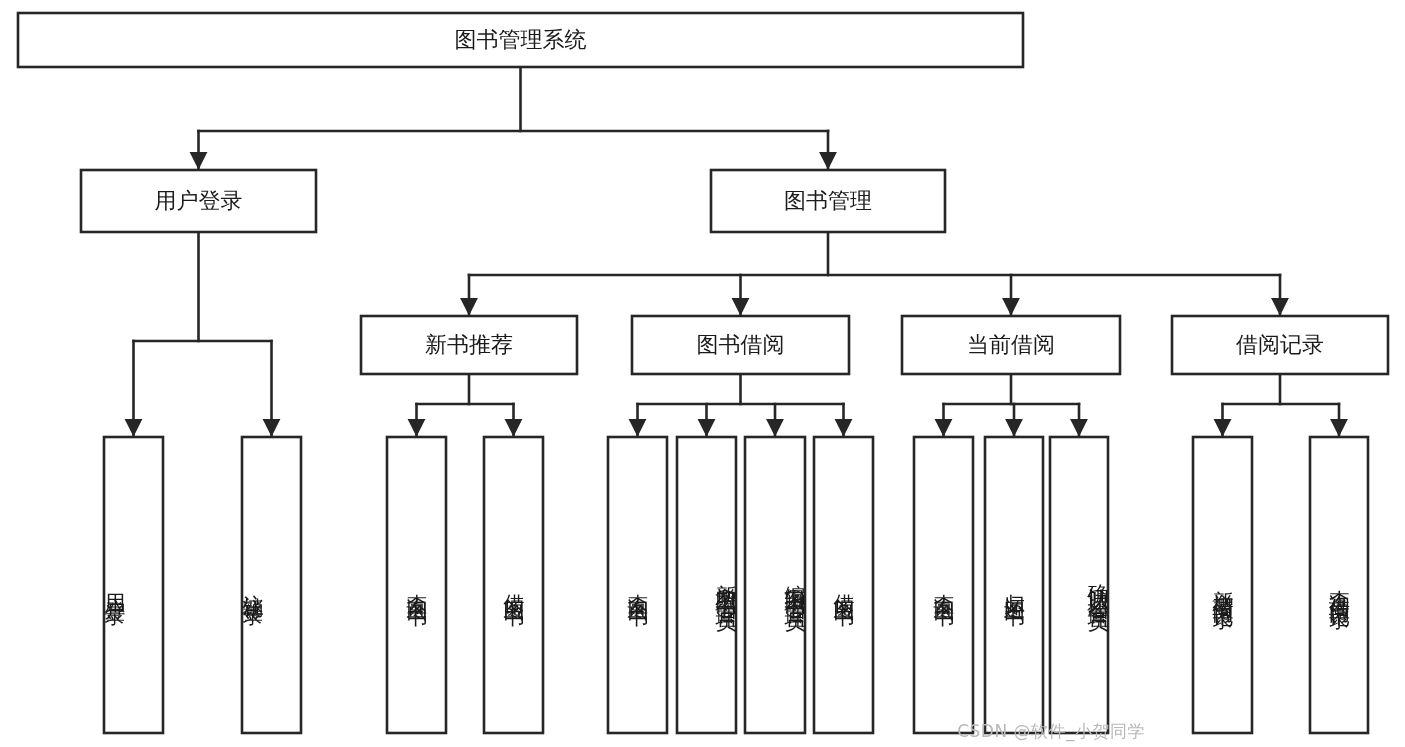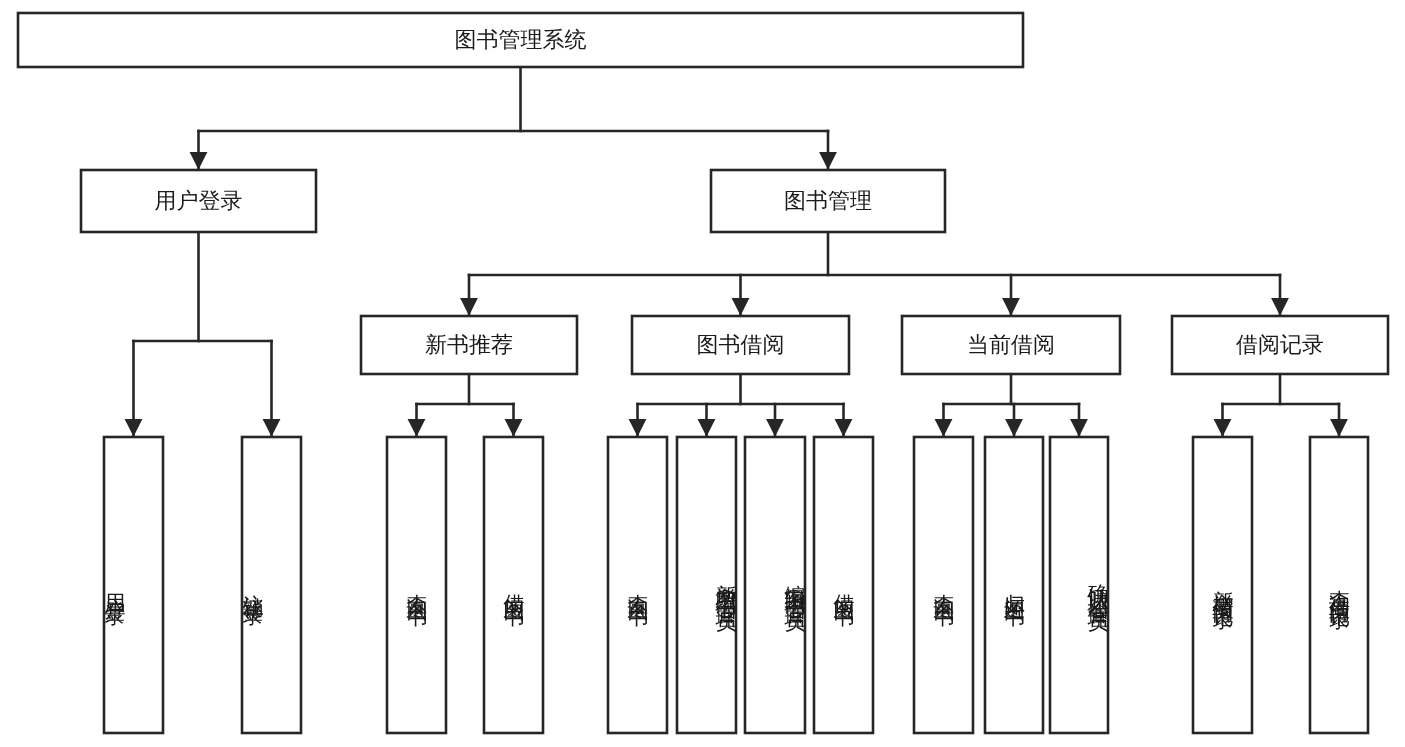--- a/index.html
+++ b/index.html
@@ -164,13 +164,14 @@
       <div class="vlabel" style="left: 677px; width: 59px; top: 445px; height: 280px; align-items: flex-start;">新增图书（管理员）</div>
       <div class="vlabel" style="left: 745px; width: 60px; top: 445px; height: 280px; align-items: flex-start;">编辑图书（管理员）</div>
       <div class="vlabel" style="left: 814px; width: 59px; top: 445px; height: 280px; align-items: center;">借阅图书</div>
       <div class="vlabel" style="left: 914px; width: 59px; top: 445px; height: 280px; align-items: center;">查询图书</div>
       <div class="vlabel" style="left: 985px; width: 58px; top: 445px; height: 280px; align-items: center;">归还图书</div>
       <div class="vlabel" style="left: 1050px; width: 58px; top: 445px; height: 280px; align-items: flex-start;">确认归还（管理员）</div>
       <div class="vlabel" style="left: 1193px; width: 59px; top: 445px; height: 280px; align-items: center;">新增借阅记录</div>
       <div class="vlabel" style="left: 1310px; width: 58px; top: 445px; height: 280px; align-items: center;">查询借阅记录</div>
     </div>
 
+  <div class="watermark">CSDN @软件_小贺同学</div>
 </div>
 
 </body></html>

